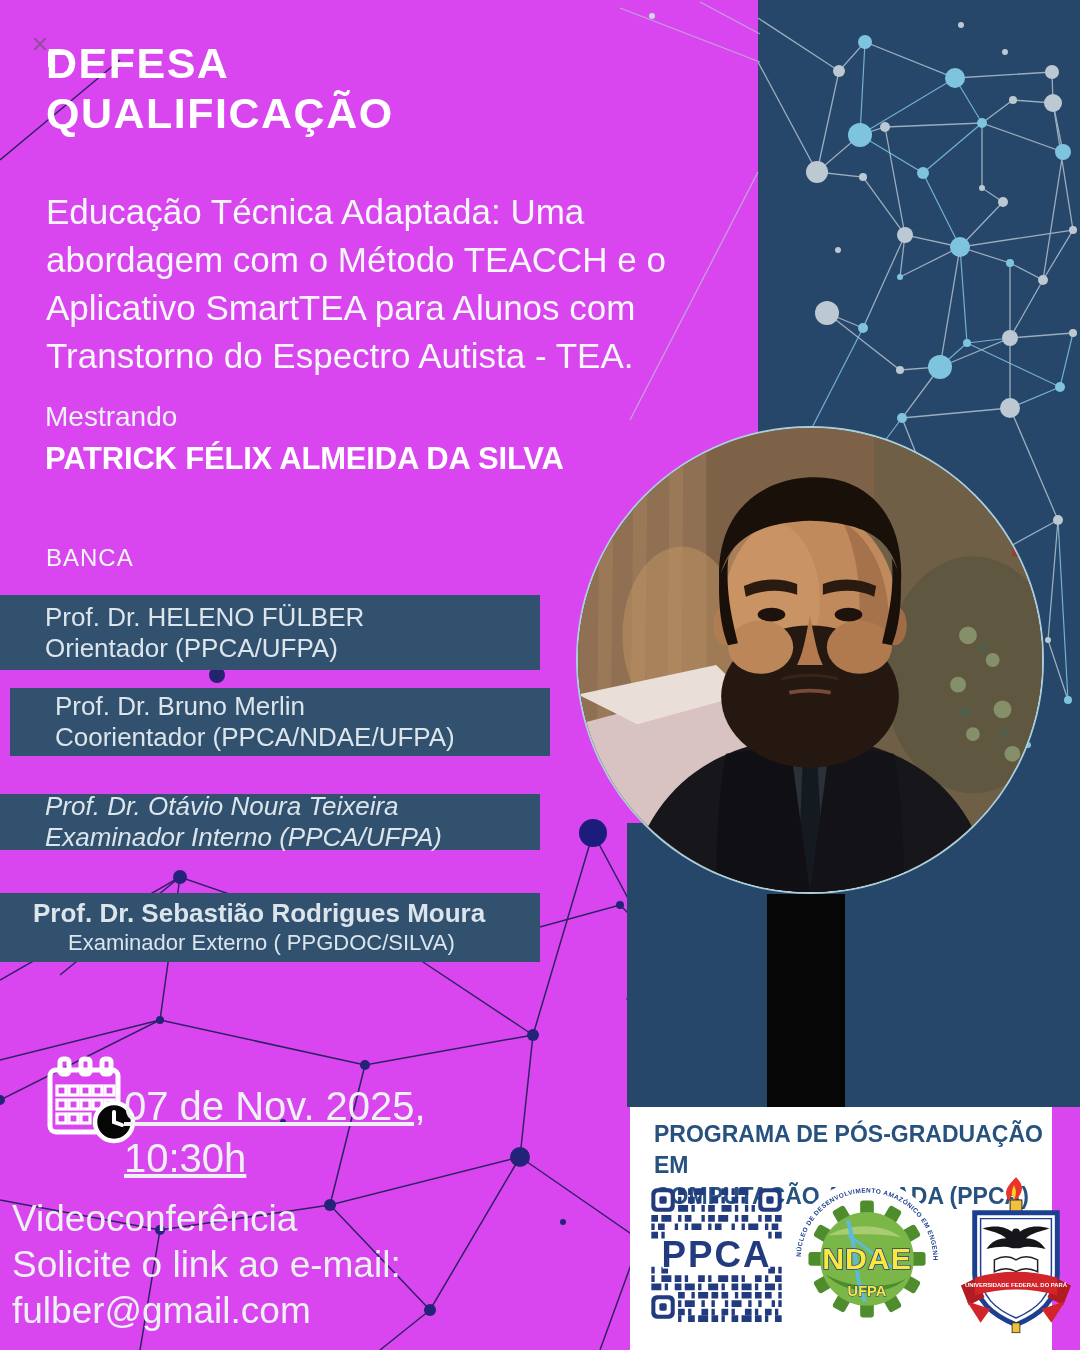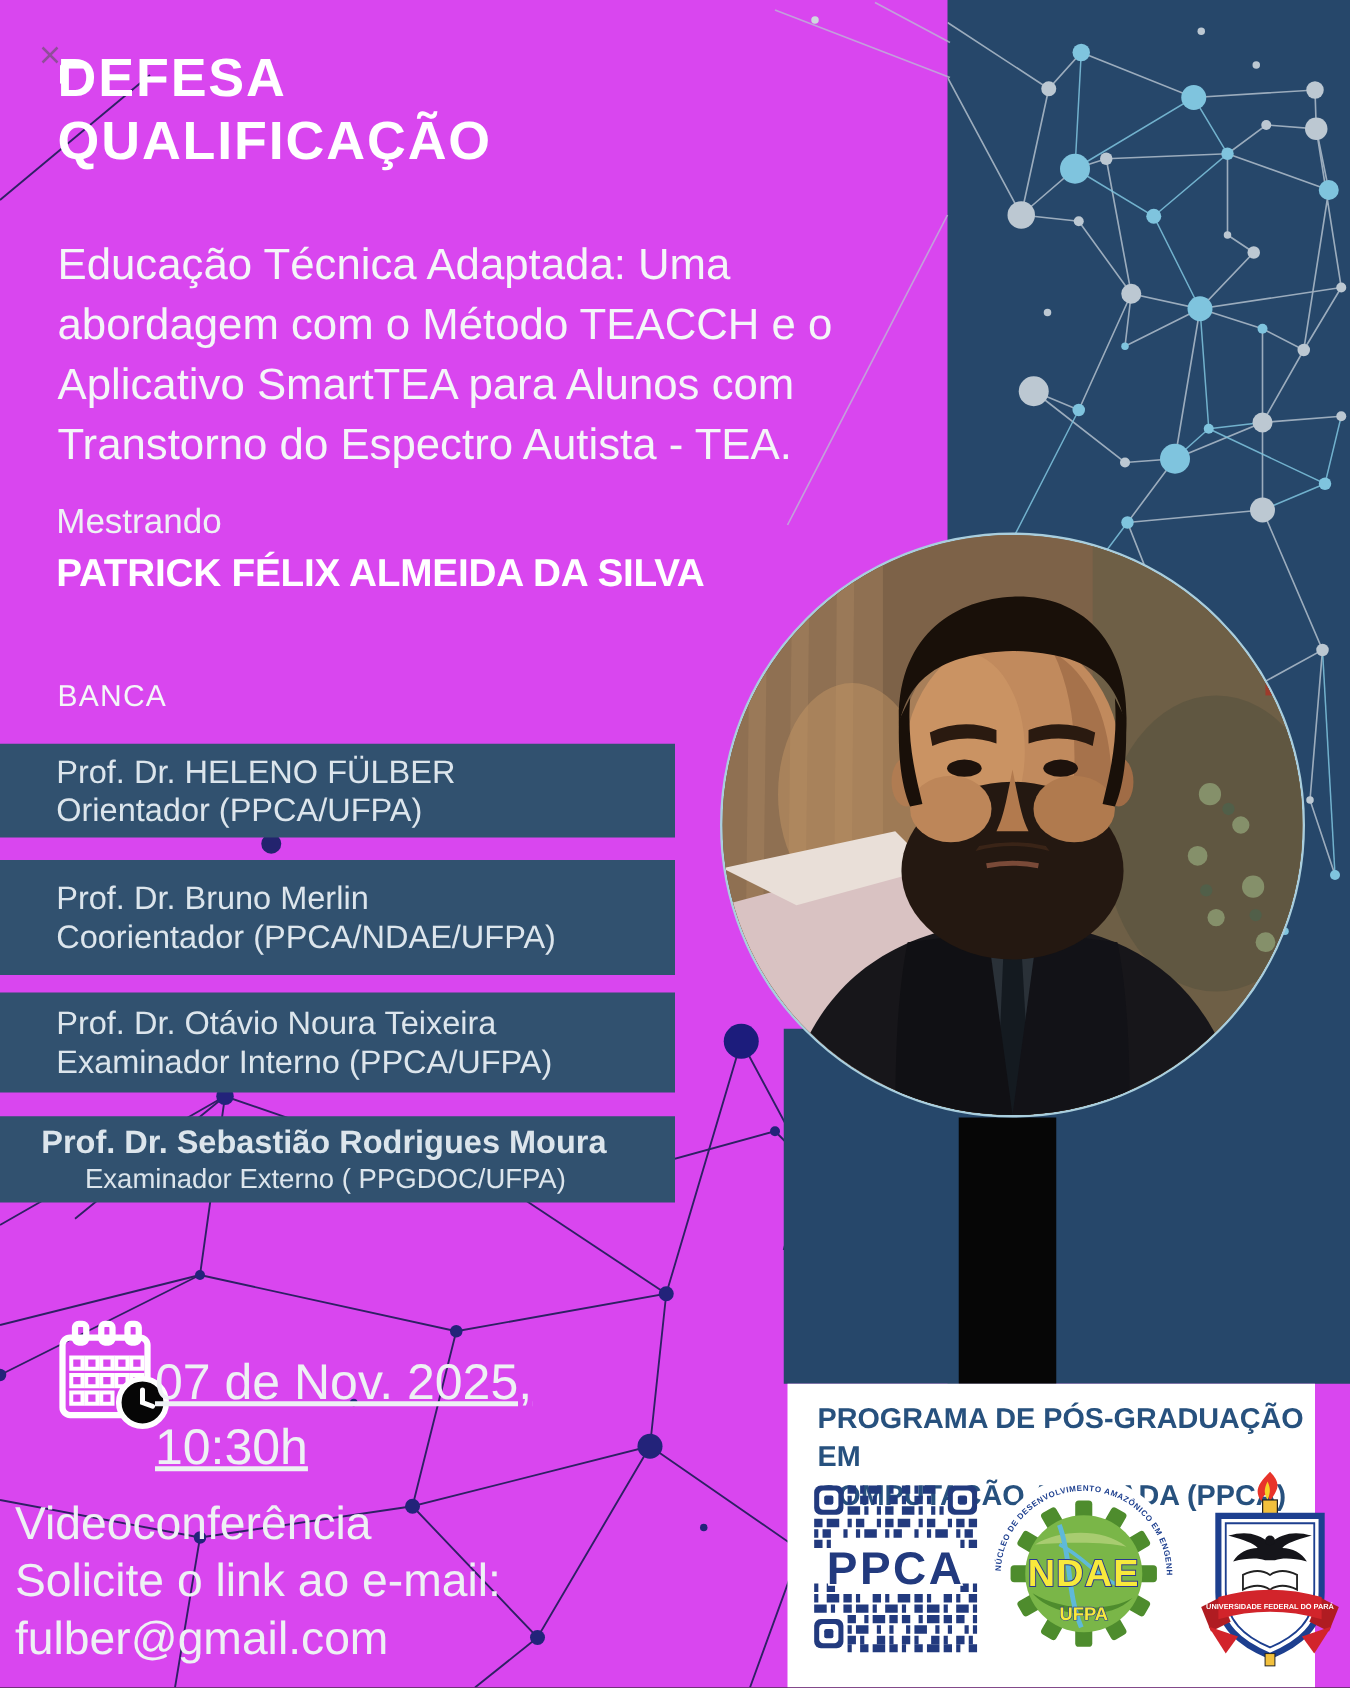--- a/index.html
+++ b/index.html
@@ -27,22 +27,22 @@
   .mestrando{left:45px;top:401px;z-index:5;font-size:28px;color:#eef1f4;}
   .student-name{left:45px;top:441px;z-index:5;font-size:31px;font-weight:700;color:#ffffff;
                 letter-spacing:-0.2px;}
   .banca{left:46px;top:544px;z-index:5;font-size:24px;letter-spacing:1px;color:#f4f6f8;}
 
   .bar{left:0;width:540px;background:#31516f;z-index:5;display:flex;flex-direction:column;
        justify-content:center;padding-left:45px;box-sizing:border-box;color:#dce5ec;}
   .bar .l1{font-size:26px;line-height:31px;}
   .bar .l2{font-size:26px;line-height:31px;}
   .bar1{top:595px;height:75px;}
-  .bar2{top:688px;height:92px;}
-  .bar3{top:794px;height:80px;}
+  .bar2{top:688px;height:68px;margin-left:10px;}
+  .bar3{top:794px;height:56px;font-style:italic;}
   .bar4{top:893px;height:69px;padding-left:33px;}
   .bar4 .l1{font-size:26px;font-weight:bold;}
   .bar4 .l2{font-size:22px;line-height:28px;text-indent:35px;}
 
   .cal-icon{left:42px;top:1054px;z-index:5;}
   .schedule{left:124px;top:1080px;z-index:5;font-size:40px;line-height:52px;color:#eef1f4;text-decoration:underline;}
   .contact{left:12px;top:1196px;z-index:5;font-size:37px;line-height:46px;color:#eef1f4;}
 
   
   .program-box{left:630px;top:1107px;width:422px;height:243px;background:#ffffff;z-index:5;}
@@ -264,21 +264,21 @@
   <div class="abs bar bar2">
     <span class="l1">Prof. Dr. Bruno Merlin</span>
     <span class="l2">Coorientador (PPCA/NDAE/UFPA)</span>
   </div>
   <div class="abs bar bar3">
     <span class="l1">Prof. Dr. Otávio Noura Teixeira</span>
     <span class="l2">Examinador Interno (PPCA/UFPA)</span>
   </div>
   <div class="abs bar bar4">
     <span class="l1">Prof. Dr. Sebastião Rodrigues Moura</span>
-    <span class="l2">Examinador Externo ( PPGDOC/UFPA)</span>
+    <span class="l2">Examinador Externo ( PPGDOC/SILVA)</span>
   </div>
 
   <svg class="abs cal-icon" width="96" height="92" viewBox="0 0 96 92">
     <g fill="none" stroke="#ffffff" stroke-width="5">
       <rect x="8" y="16" width="68" height="62" rx="6"></rect>
       <rect x="18" y="5" width="9" height="15" rx="3"></rect>
       <rect x="39" y="5" width="9" height="15" rx="3"></rect>
       <rect x="60" y="5" width="9" height="15" rx="3"></rect>
     </g>
     <g fill="none" stroke="#ffffff" stroke-width="3.2">

